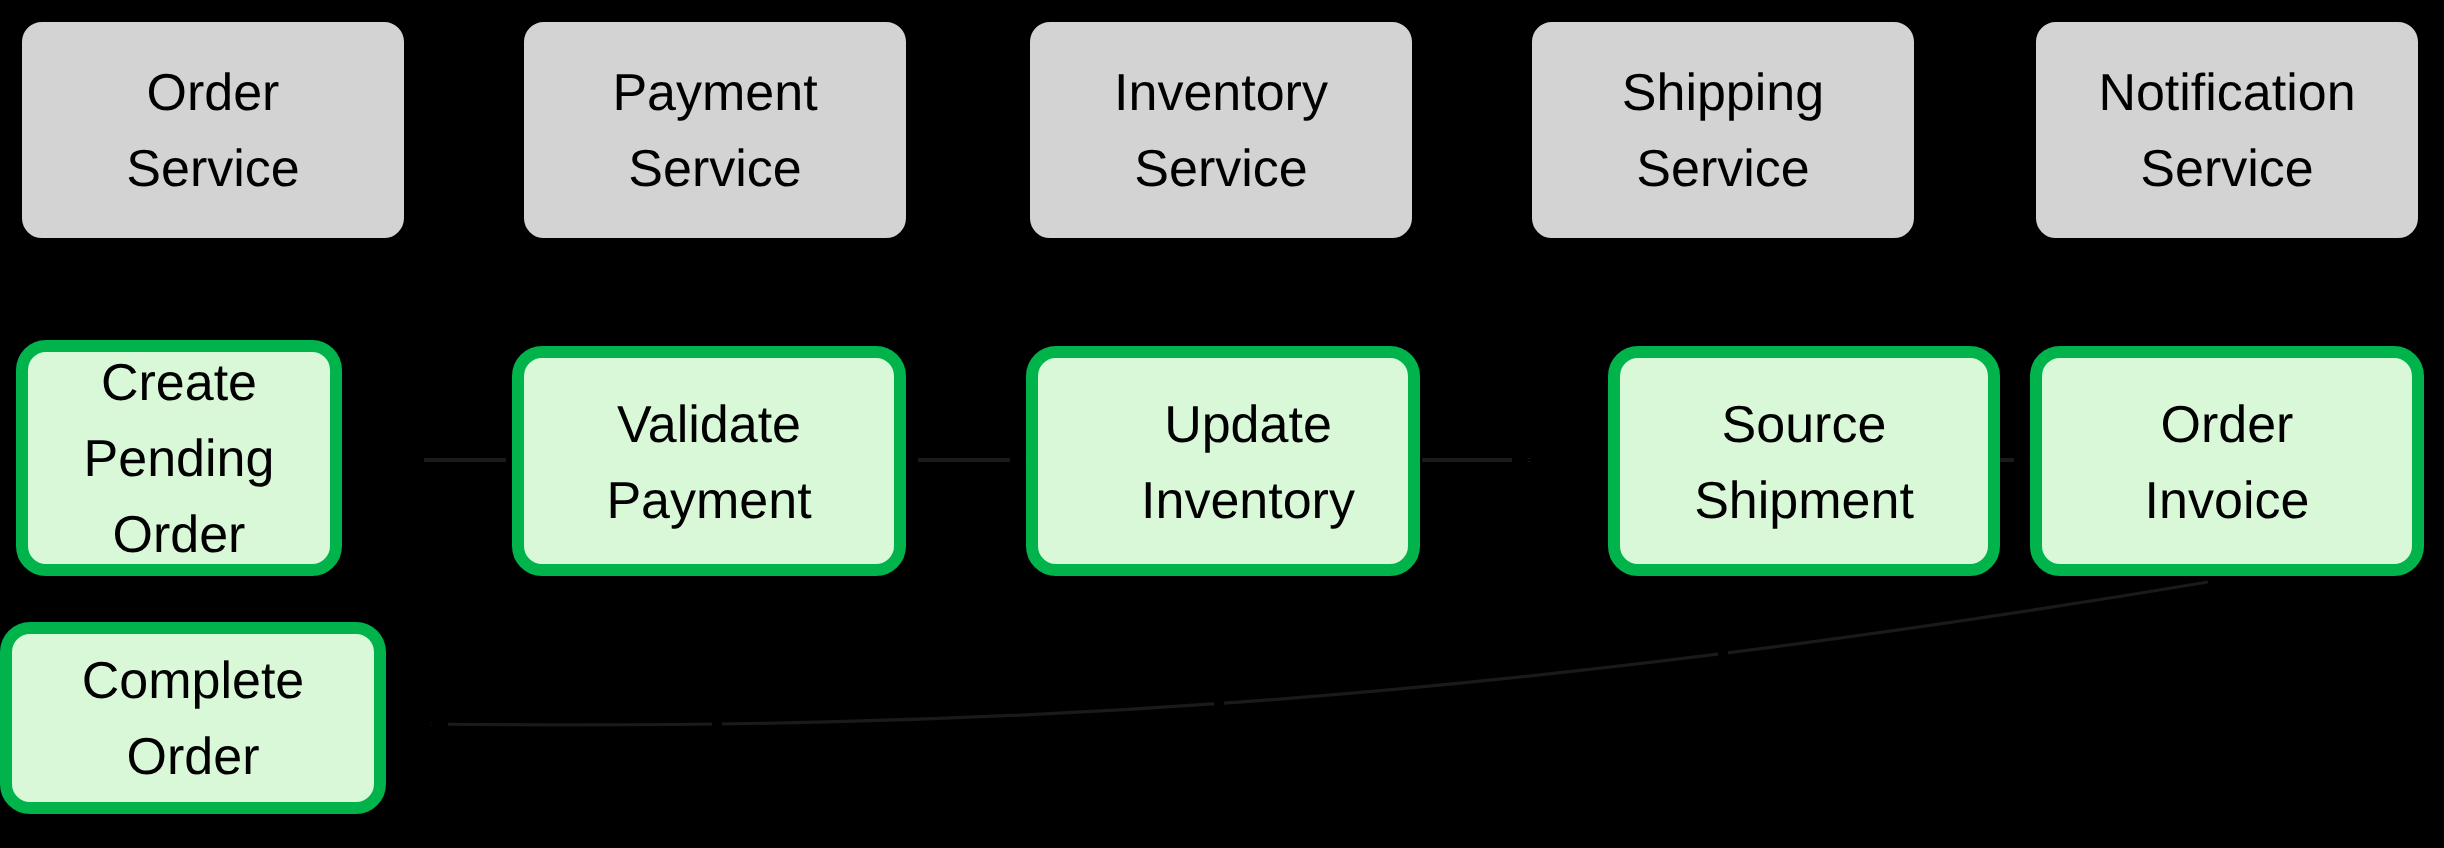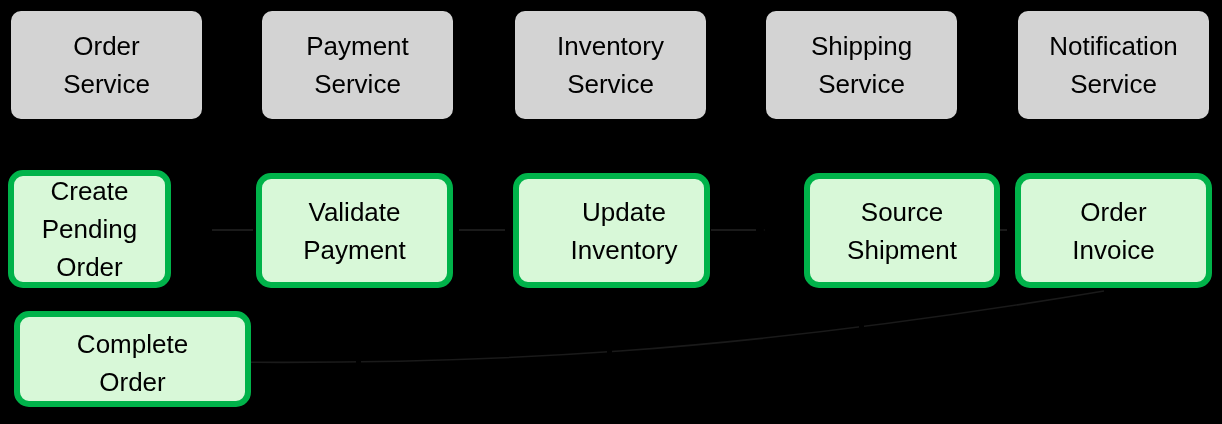--- a/index.html
+++ b/index.html
@@ -106,17 +106,17 @@
 Pending
 Order</span></div>
       <div class="node node-activation" style="left: 256px; top: 173px; width: 197px; height: 115px;"><span>Validate
 Payment</span></div>
       <div class="node node-activation" style="left: 513px; top: 173px; width: 197px; height: 115px; padding-left: 25px;"><span>Update
 Inventory</span></div>
       <div class="node node-activation" style="left: 764px; top: 173px; width: 196px; height: 115px; margin-left: 40px;"><span>Source
 Shipment</span></div>
       <div class="node node-activation" style="left: 1015px; top: 173px; width: 197px; height: 115px;"><span>Order
 Invoice</span></div>
-      <div class="node node-activation" style="left: 14px; top: 311px; width: 237px; height: 96px; justify-content: flex-end;"><span>Complete
+      <div class="node node-activation" style="left: 0; top: 311px; width: 193px; height: 96px;"><span>Complete
 Order</span></div>
     </div>
 
 </div>
 
 </body></html>

